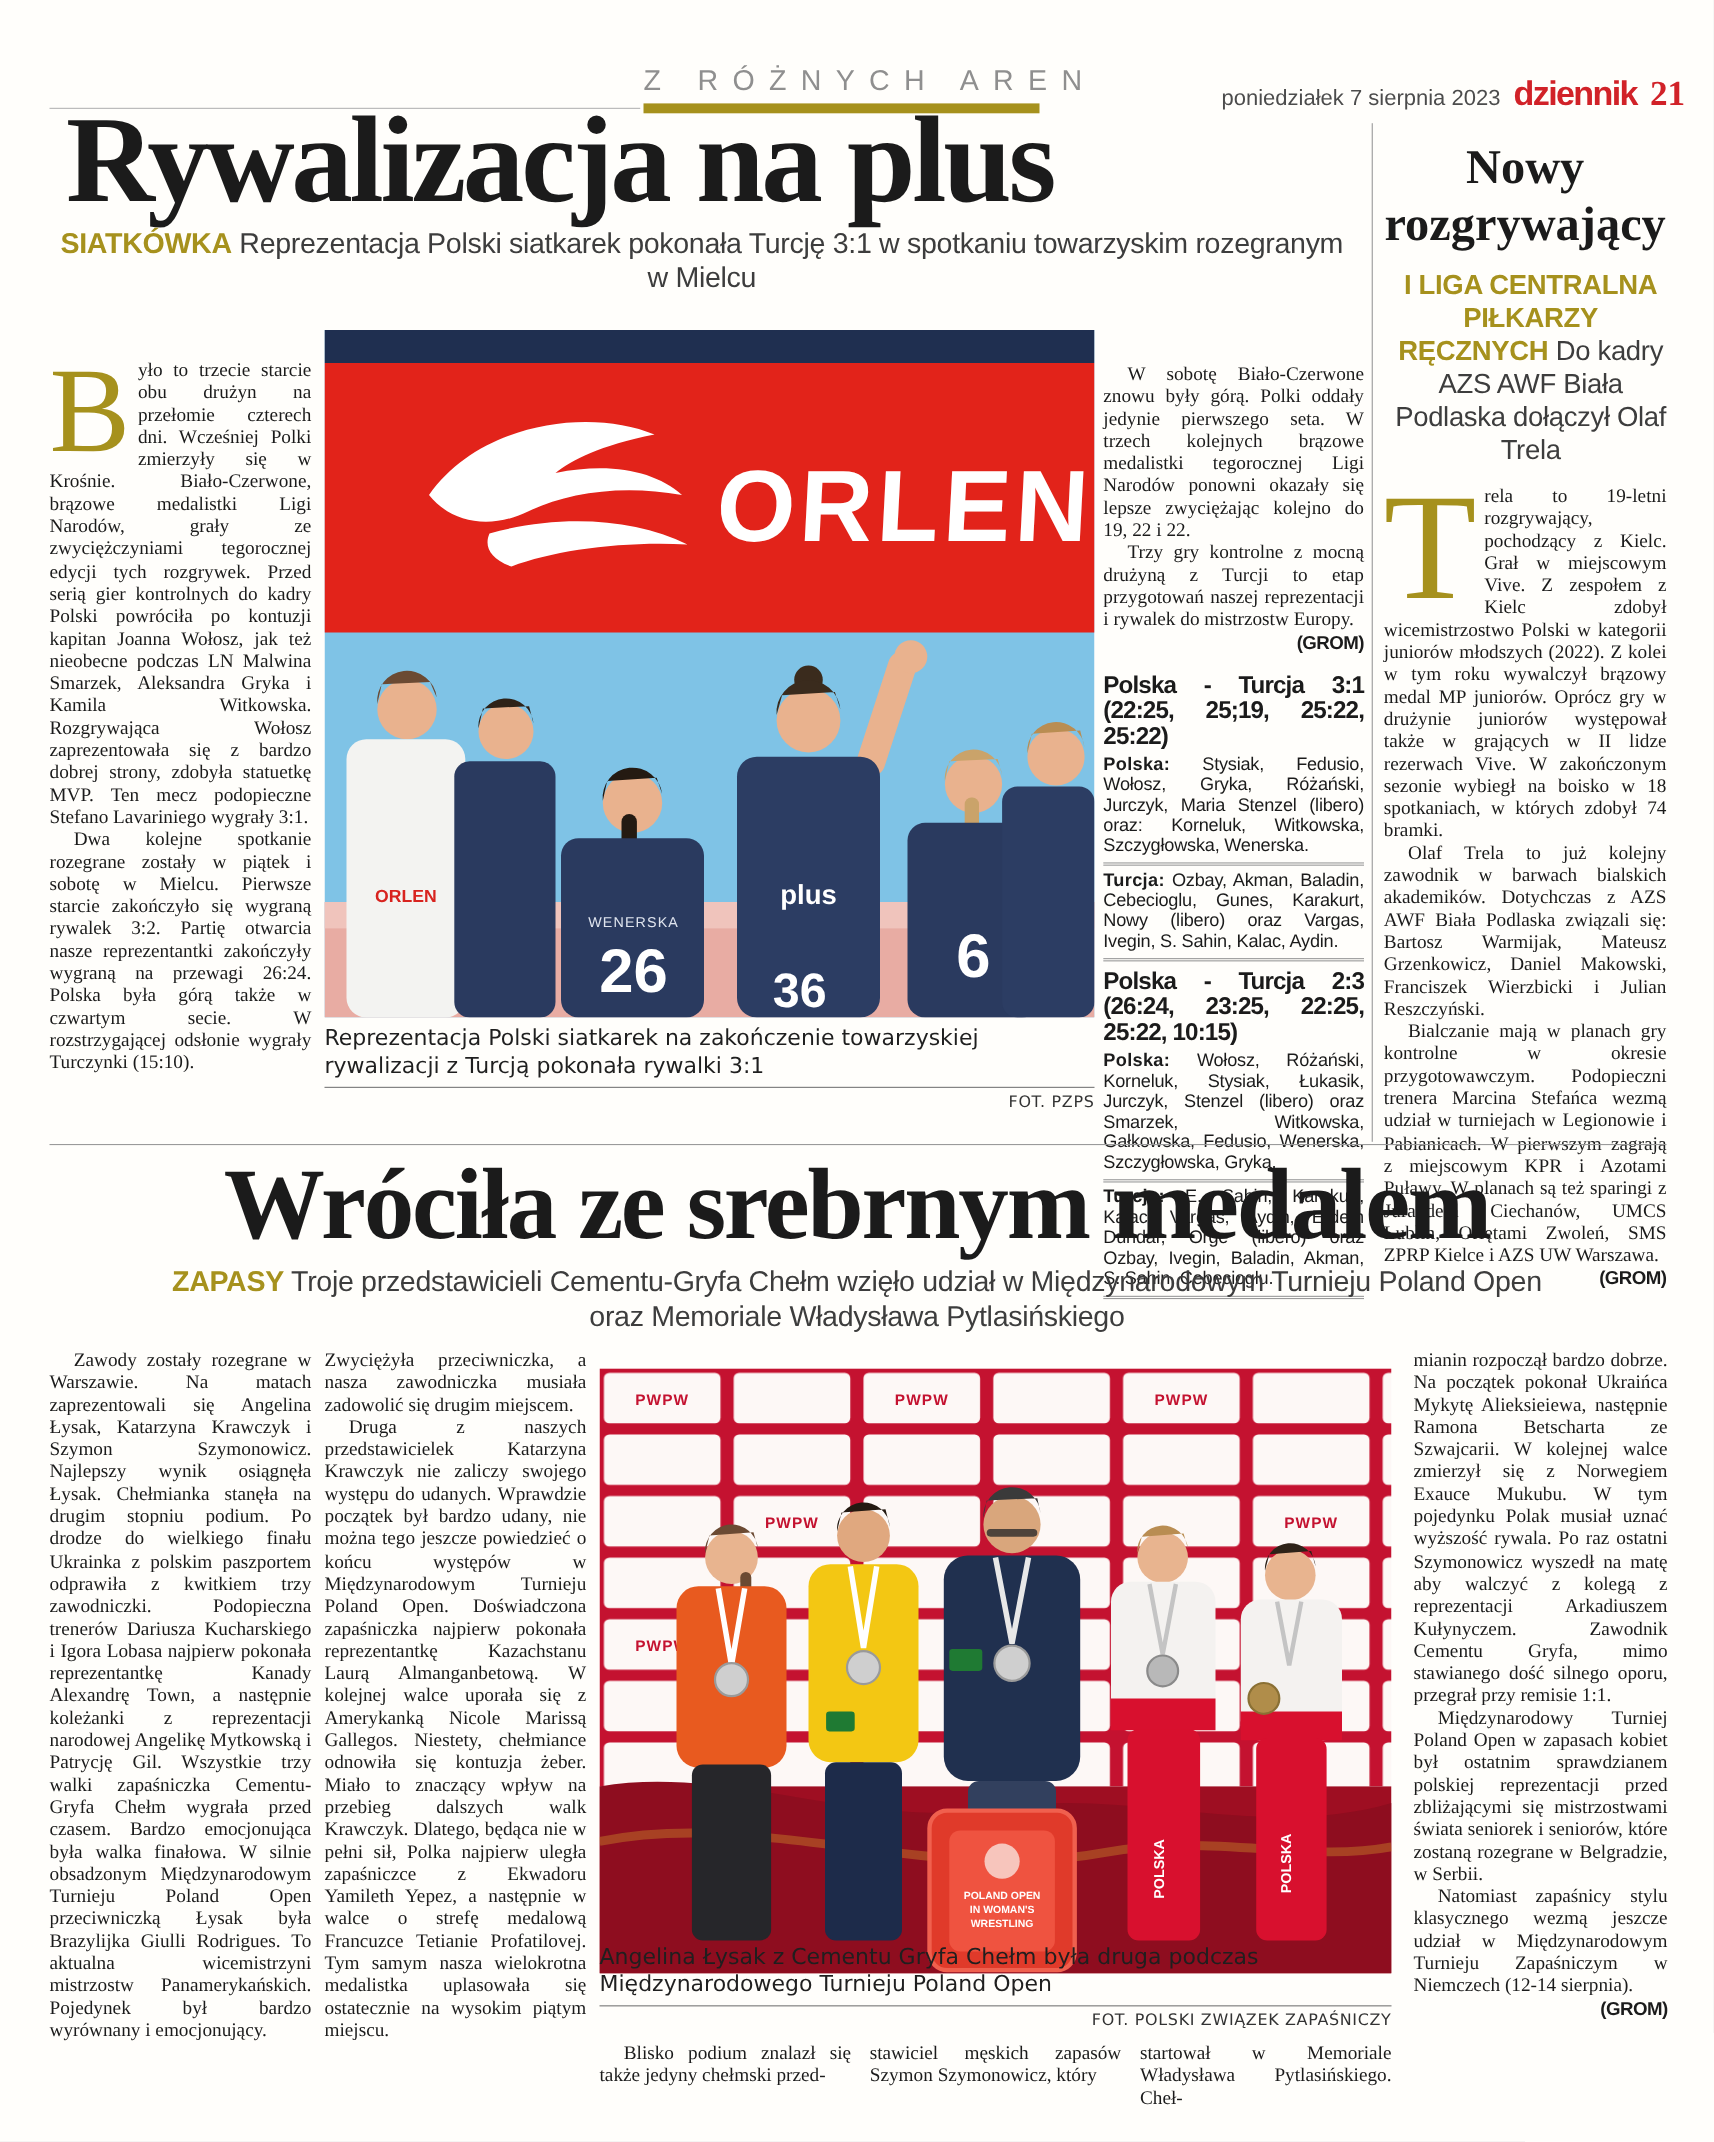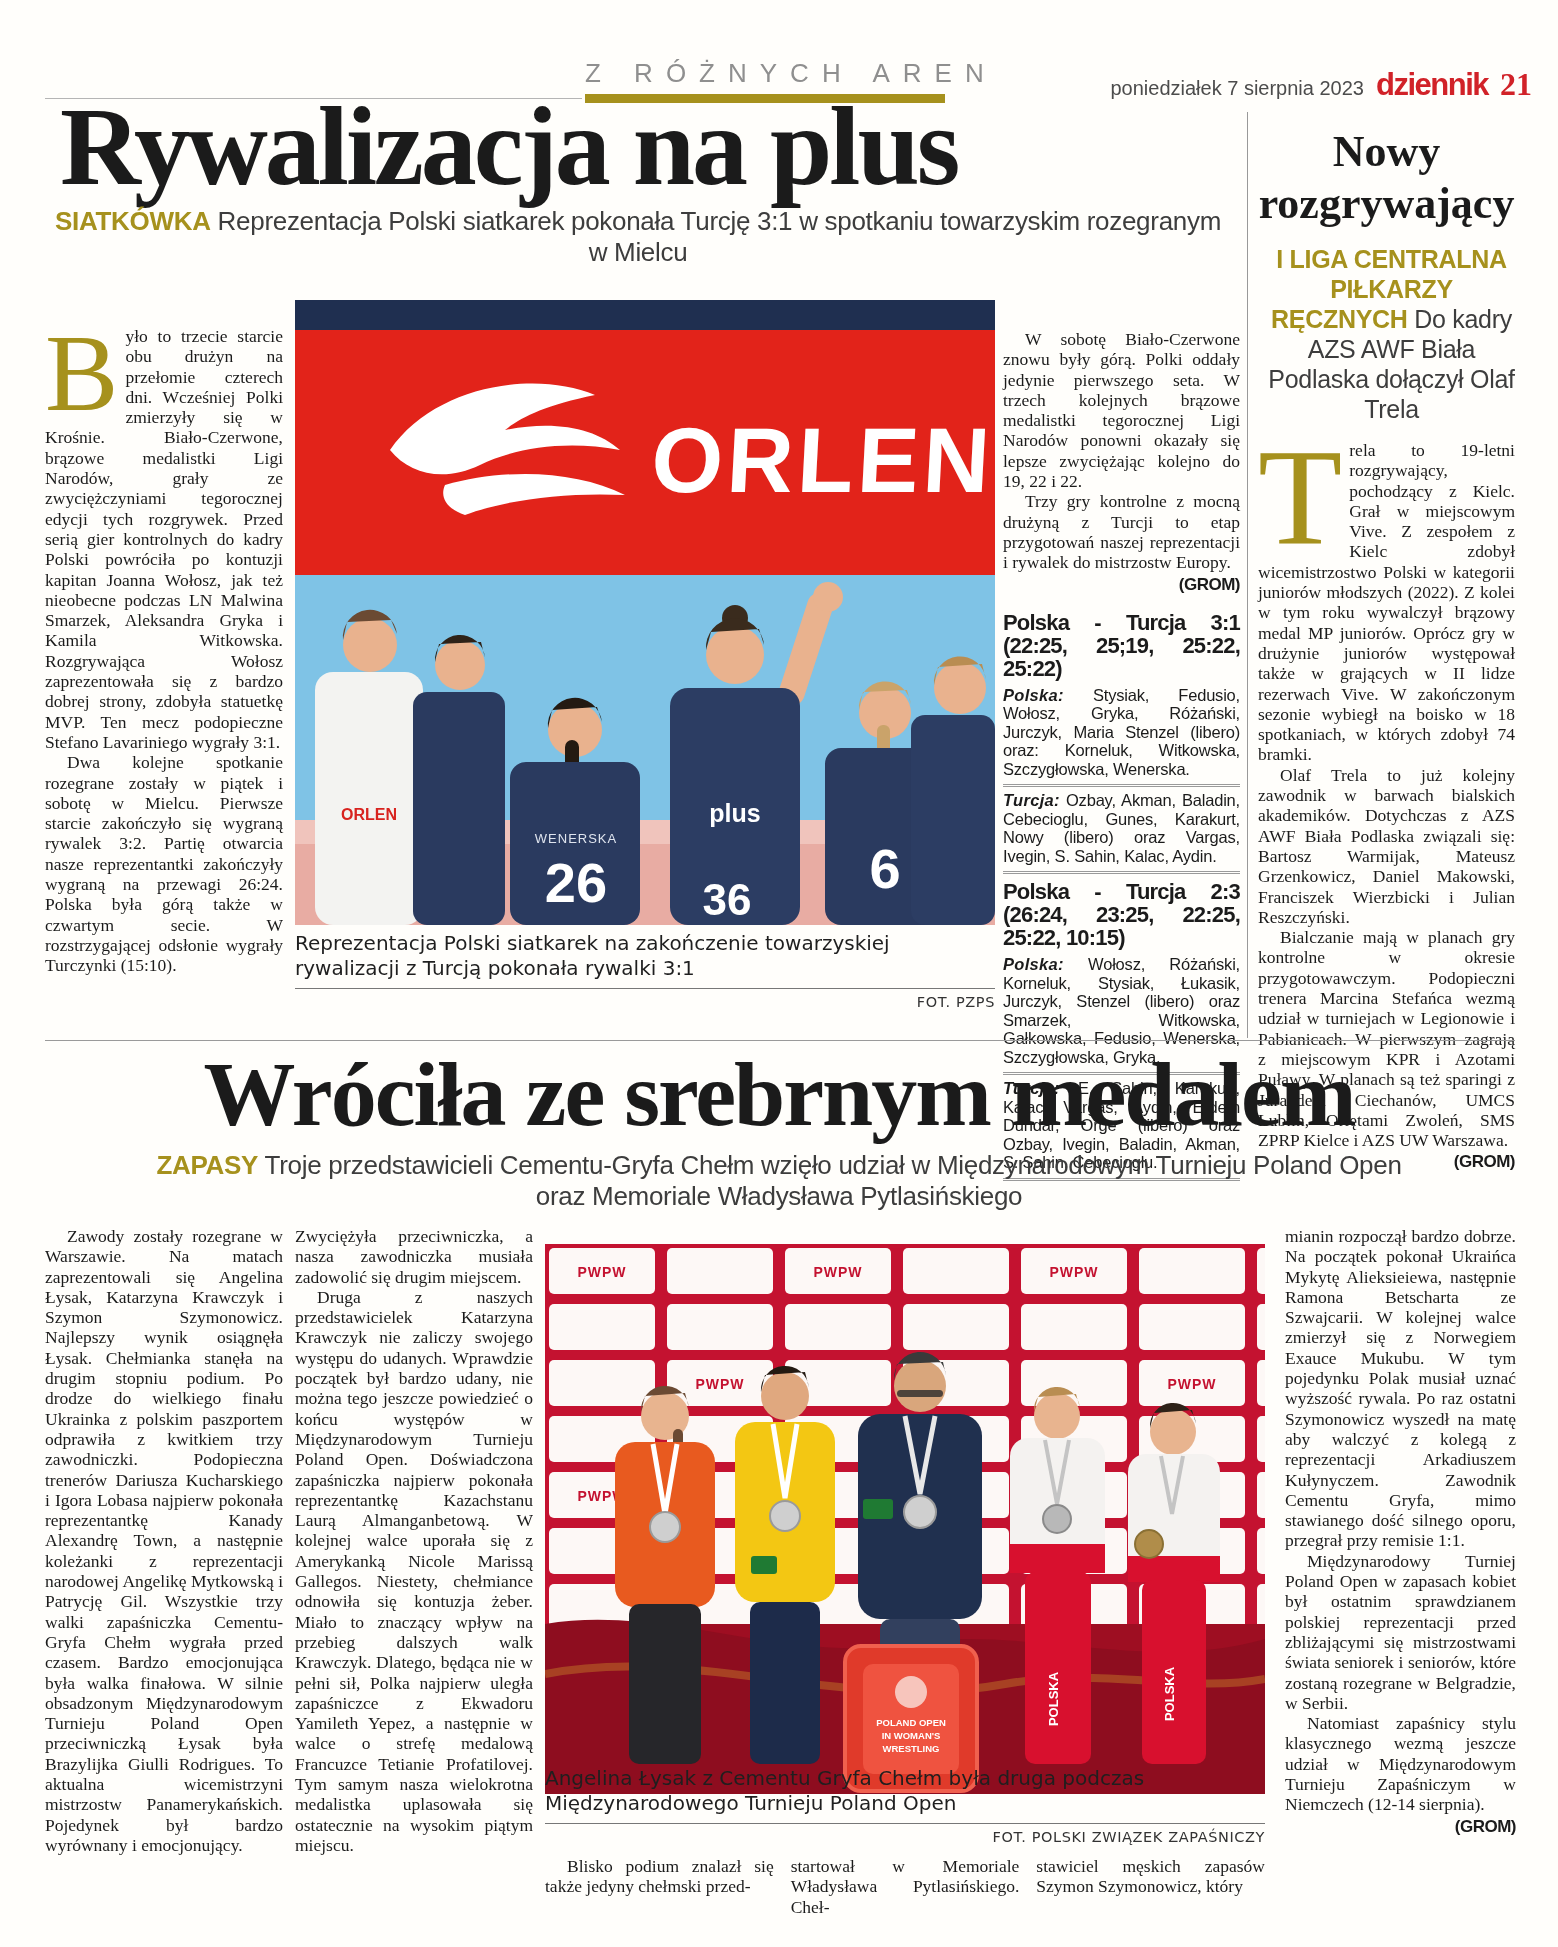--- a/index.html
+++ b/index.html
@@ -32,21 +32,21 @@
   .dropcap.big{font-size:138px;line-height:106px;}
   .byline{text-align:right;font-family:"Liberation Sans",sans-serif;font-weight:bold;font-size:17px;
           letter-spacing:-0.5px;margin-top:2px;}
 
   
   .box{margin-top:10px;}
   .box-title{font-family:Liberation Sans, sans-serif;font-weight:bold;font-size:22px;line-height:23px;
              letter-spacing:-0.8px;padding:6px 0 2px;}
   .box-entry{font-family:"Liberation Sans",sans-serif;font-size:16.5px;line-height:18.5px;
              letter-spacing:-0.2px;padding:4px 0 6px;border-bottom:3px double #9a9a9a;text-align:justify;}
-  .box-entry b{letter-spacing:0.3px;font-style:italic;}
+  .box-entry b{letter-spacing:0.3px;}
 
   
   .caption{font-family:"DejaVu Sans",sans-serif;font-size:20px;line-height:25px;color:#1f1f1f;}
   .credit{border-top:1.5px solid #777;margin-top:7px;padding-top:5px;text-align:right;font-size:14.5px;
           letter-spacing:0.6px;color:#333;font-family:"DejaVu Sans",sans-serif;}
 
   
   .sb-head{font-weight:bold;font-size:44px;line-height:52px;text-align:center;}
   .sb-kicker{font-family:"Liberation Sans",sans-serif;font-size:25px;line-height:30px;text-align:center;
              color:#3d3d3d;margin-top:14px;letter-spacing:-0.3px;margin-left:10px;}
@@ -258,24 +258,24 @@
   <div class="abs" style="left:545px;top:1766px;width:720px;">
     <div class="caption">Angelina Łysak z Cementu Gryfa Chełm była druga podczas Międzynarodowego Turnieju Poland Open</div>
     <div class="credit">FOT. POLSKI ZWIĄZEK ZAPAŚNICZY</div>
   </div>
 
   <div class="abs bottom-row" style="left:545px;top:1856px;width:720px;">
     <div class="bodytext">
         <p class="ind">Blisko podium znalazł się także jedyny chełmski przed-</p>
       </div>
     <div class="bodytext">
-        <p>startował w Memoriale Władysława Pytlasińskiego. Cheł-</p>
+        <p>stawiciel męskich zapasów Szymon Szymonowicz, który</p>
       </div>
     <div class="bodytext">
-        <p>stawiciel męskich zapasów Szymon Szymonowicz, który</p>
+        <p>startował w Memoriale Władysława Pytlasińskiego. Cheł-</p>
       </div>
   </div>
 
   <div class="abs bodytext" style="left:1285px;top:1226px;width:231px;">
     <p>mianin rozpoczął bardzo dobrze. Na początek pokonał Ukraińca Mykytę Alieksieiewa, następnie Ramona Betscharta ze Szwajcarii. W kolejnej walce zmierzył się z Norwegiem Exauce Mukubu. W tym pojedynku Polak musiał uznać wyższość rywala. Po raz ostatni Szymonowicz wyszedł na matę aby walczyć z kolegą z reprezentacji Arkadiuszem Kułynyczem. Zawodnik Cementu Gryfa, mimo stawianego dość silnego oporu, przegrał przy remisie 1:1.</p>
     <p class="ind">Międzynarodowy Turniej Poland Open w zapasach kobiet był ostatnim sprawdzianem polskiej reprezentacji przed zbliżającymi się mistrzostwami świata seniorek i seniorów, które zostaną rozegrane w Belgradzie, w Serbii.</p>
     <p class="ind">Natomiast zapaśnicy stylu klasycznego wezmą jeszcze udział w Międzynarodowym Turnieju Zapaśniczym w Niemczech (12-14 sierpnia).</p>
     <div class="byline">(GROM)</div>
   </div>
 

